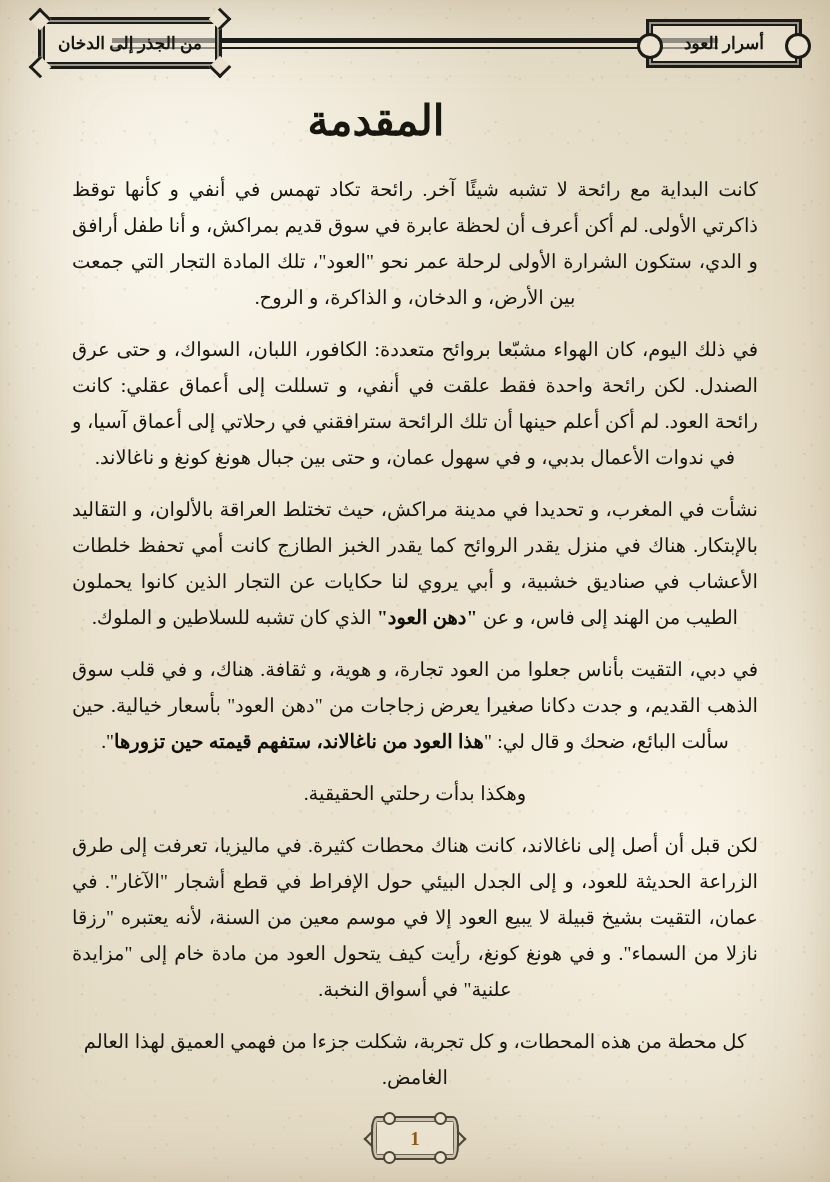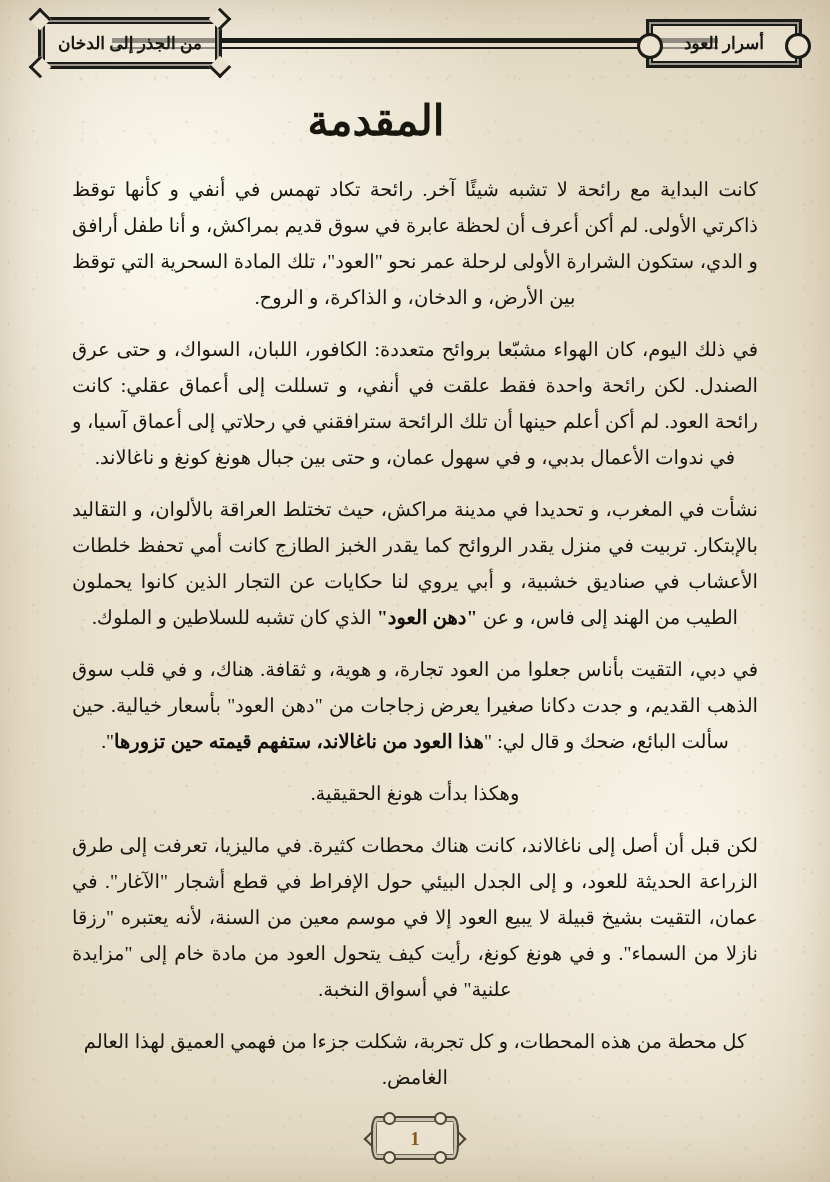--- a/index.html
+++ b/index.html
@@ -264,30 +264,30 @@
       <span class="notch n-br"></span>
       <span class="txt">من الجذر إلى الدخان</span>
     </div>
 
   </div>
 
   <div class="chapter-title">المقدمة</div>
 
   <div class="content">
 
-    <p class="para">كانت البداية مع رائحة لا تشبه شيئًا آخر. رائحة تكاد تهمس في أنفي و كأنها توقظ ذاكرتي الأولى. لم أكن أعرف أن لحظة عابرة في سوق قديم بمراكش، و أنا طفل أرافق و الدي، ستكون الشرارة الأولى لرحلة عمر نحو "العود"، تلك المادة السحرية التي توقظ بين الأرض، و الدخان، و الذاكرة، و الروح.</p>
+    <p class="para">كانت البداية مع رائحة لا تشبه شيئًا آخر. رائحة تكاد تهمس في أنفي و كأنها توقظ ذاكرتي الأولى. لم أكن أعرف أن لحظة عابرة في سوق قديم بمراكش، و أنا طفل أرافق و الدي، ستكون الشرارة الأولى لرحلة عمر نحو "العود"، تلك المادة التجار التي جمعت بين الأرض، و الدخان، و الذاكرة، و الروح.</p>
 
     <p class="para">في ذلك اليوم، كان الهواء مشبّعا بروائح متعددة: الكافور، اللبان، السواك، و حتى عرق الصندل. لكن رائحة واحدة فقط علقت في أنفي، و تسللت إلى أعماق عقلي: كانت رائحة العود. لم أكن أعلم حينها أن تلك الرائحة سترافقني في رحلاتي إلى أعماق آسيا، و في ندوات الأعمال بدبي، و في سهول عمان، و حتى بين جبال هونغ كونغ و ناغالاند.</p>
 
-    <p class="para"><span>نشأت في المغرب، و تحديدا في مدينة مراكش، حيث تختلط العراقة بالألوان، و التقاليد بالإبتكار. تربيت في منزل يقدر الروائح كما يقدر الخبز الطازج كانت أمي تحفظ خلطات الأعشاب في صناديق خشبية، و أبي يروي لنا حكايات عن التجار الذين كانوا يحملون الطيب من الهند إلى فاس، و عن </span><b>"دهن العود"</b><span> الذي كان تشبه للسلاطين و الملوك.</span></p>
+    <p class="para"><span>نشأت في المغرب، و تحديدا في مدينة مراكش، حيث تختلط العراقة بالألوان، و التقاليد بالإبتكار. هناك في منزل يقدر الروائح كما يقدر الخبز الطازج كانت أمي تحفظ خلطات الأعشاب في صناديق خشبية، و أبي يروي لنا حكايات عن التجار الذين كانوا يحملون الطيب من الهند إلى فاس، و عن </span><b>"دهن العود"</b><span> الذي كان تشبه للسلاطين و الملوك.</span></p>
 
 
     <p class="para"><span>في دبي، التقيت بأناس جعلوا من العود تجارة، و هوية، و ثقافة. هناك، و في قلب سوق الذهب القديم، و جدت دكانا صغيرا يعرض زجاجات من "دهن العود" بأسعار خيالية. حين سألت البائع، ضحك و قال لي: "</span><b>هذا العود من ناغالاند، ستفهم قيمته حين تزورها</b><span>".</span></p>
 
-    <p class="para single">وهكذا بدأت هونغ الحقيقية.</p>
+    <p class="para single">وهكذا بدأت رحلتي الحقيقية.</p>
 
     <p class="para">لكن قبل أن أصل إلى ناغالاند، كانت هناك محطات كثيرة. في ماليزيا، تعرفت إلى طرق الزراعة الحديثة للعود، و إلى الجدل البيئي حول الإفراط في قطع أشجار "الآغار". في عمان، التقيت بشيخ قبيلة لا يبيع العود إلا في موسم معين من السنة، لأنه يعتبره "رزقا نازلا من السماء". و في هونغ كونغ، رأيت كيف يتحول العود من مادة خام إلى "مزايدة علنية" في أسواق النخبة.</p>
 
     <p class="para single">كل محطة من هذه المحطات، و كل تجربة، شكلت جزءا من فهمي العميق لهذا العالم الغامض.</p>
 
   </div>
 
   <div class="folio">
     <div class="folio-frame">
       <span class="corner c-tl"></span>

